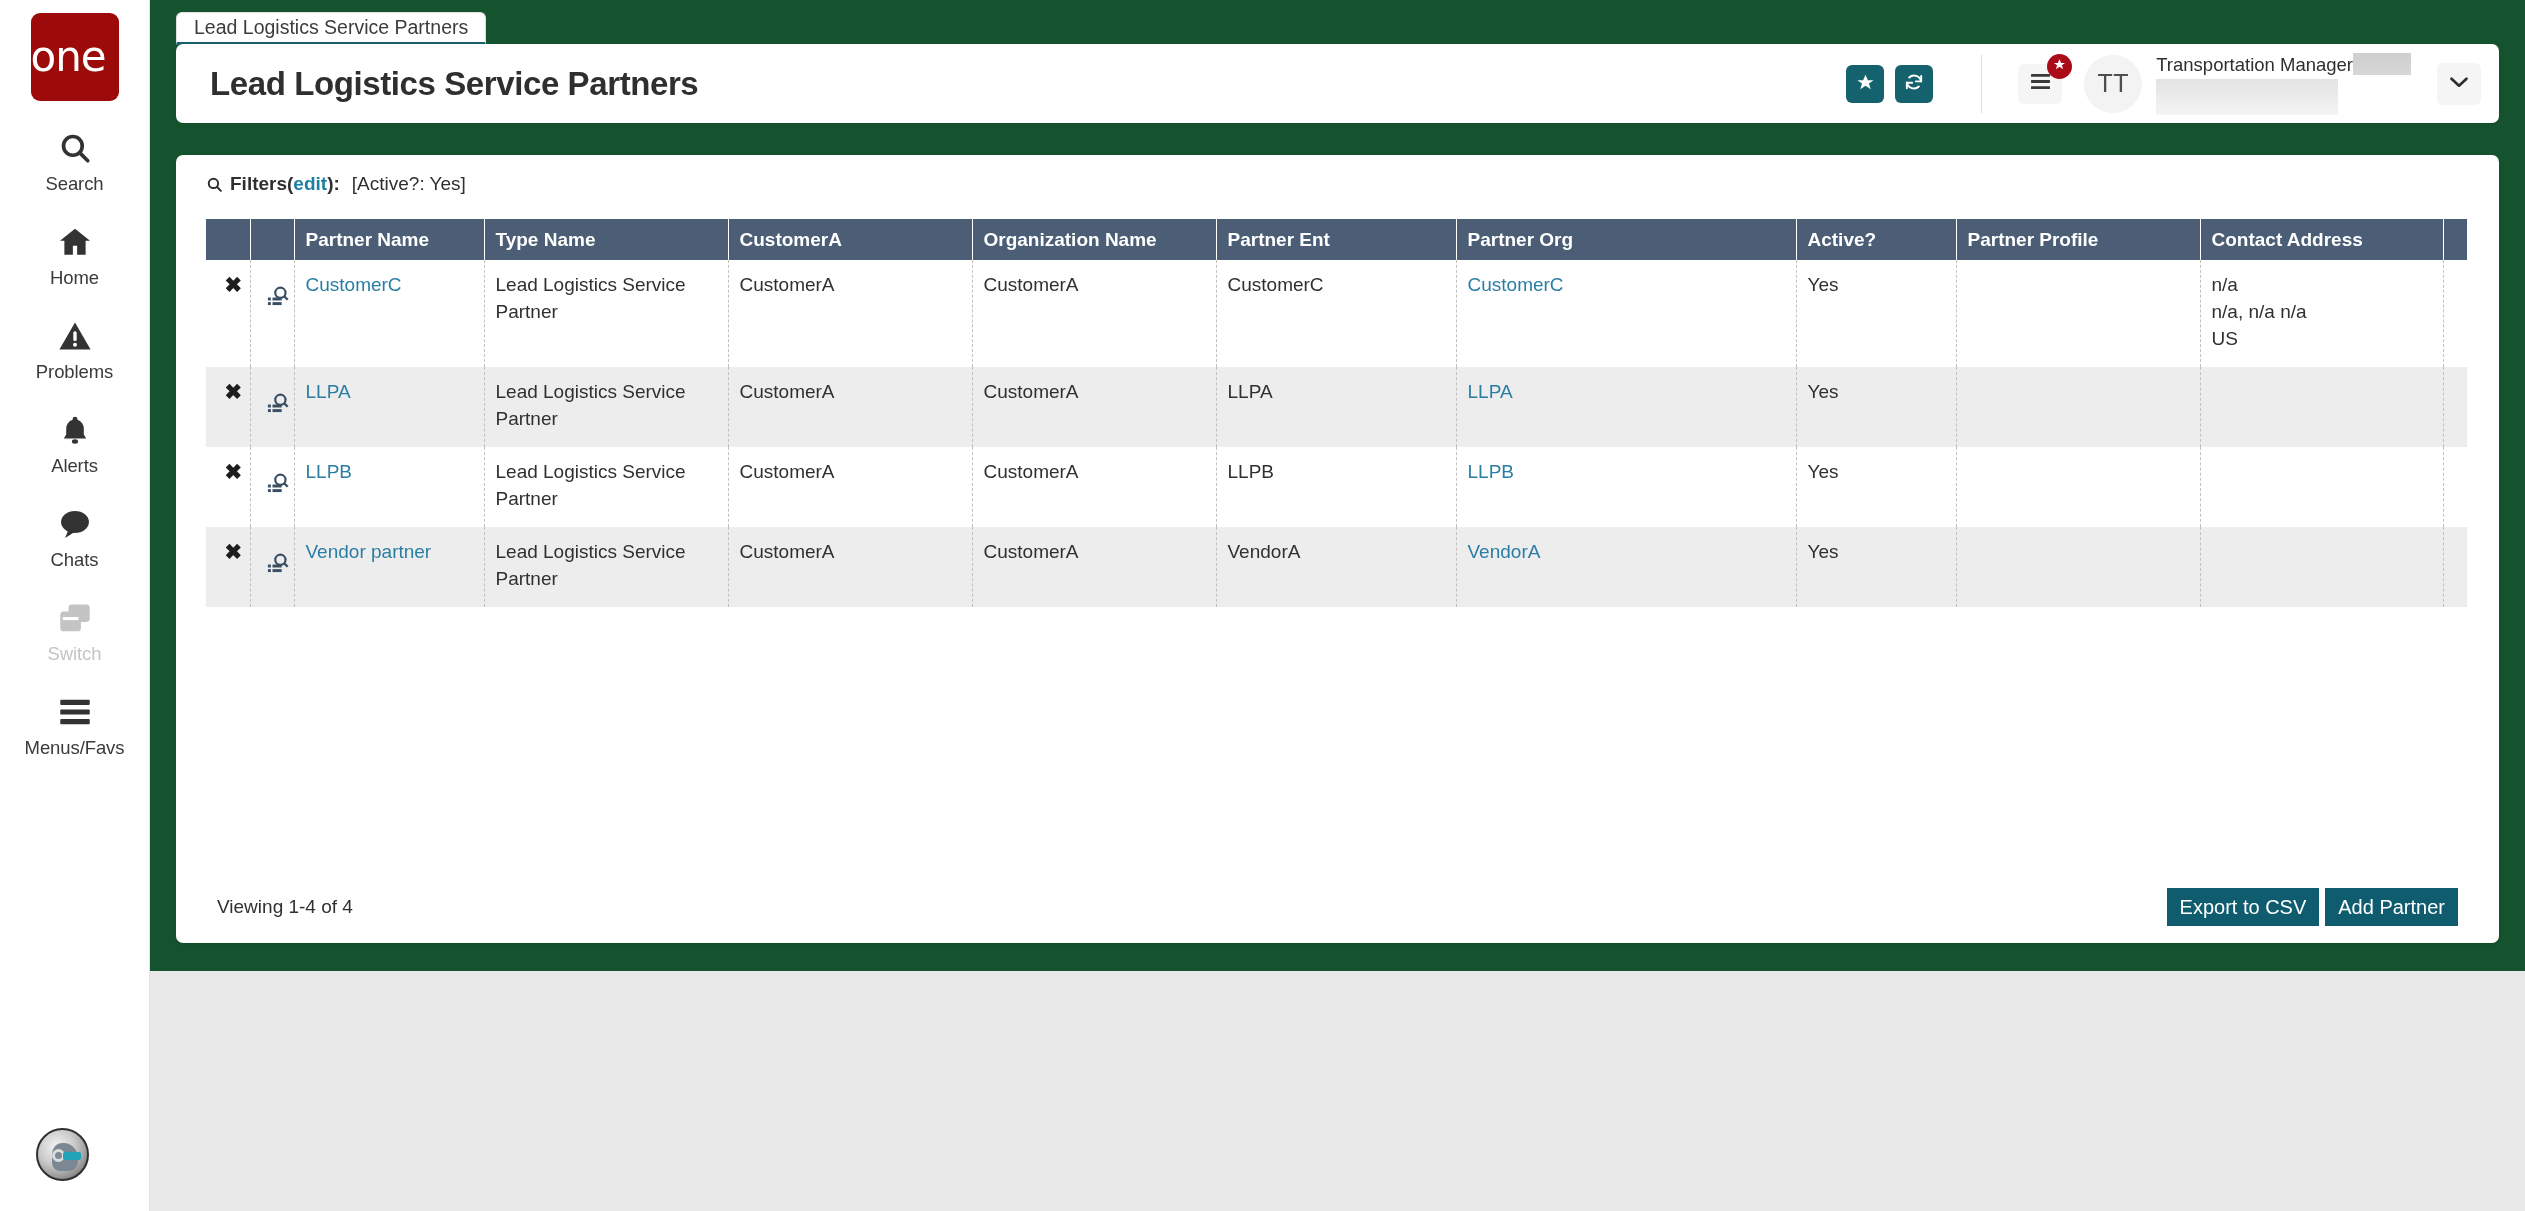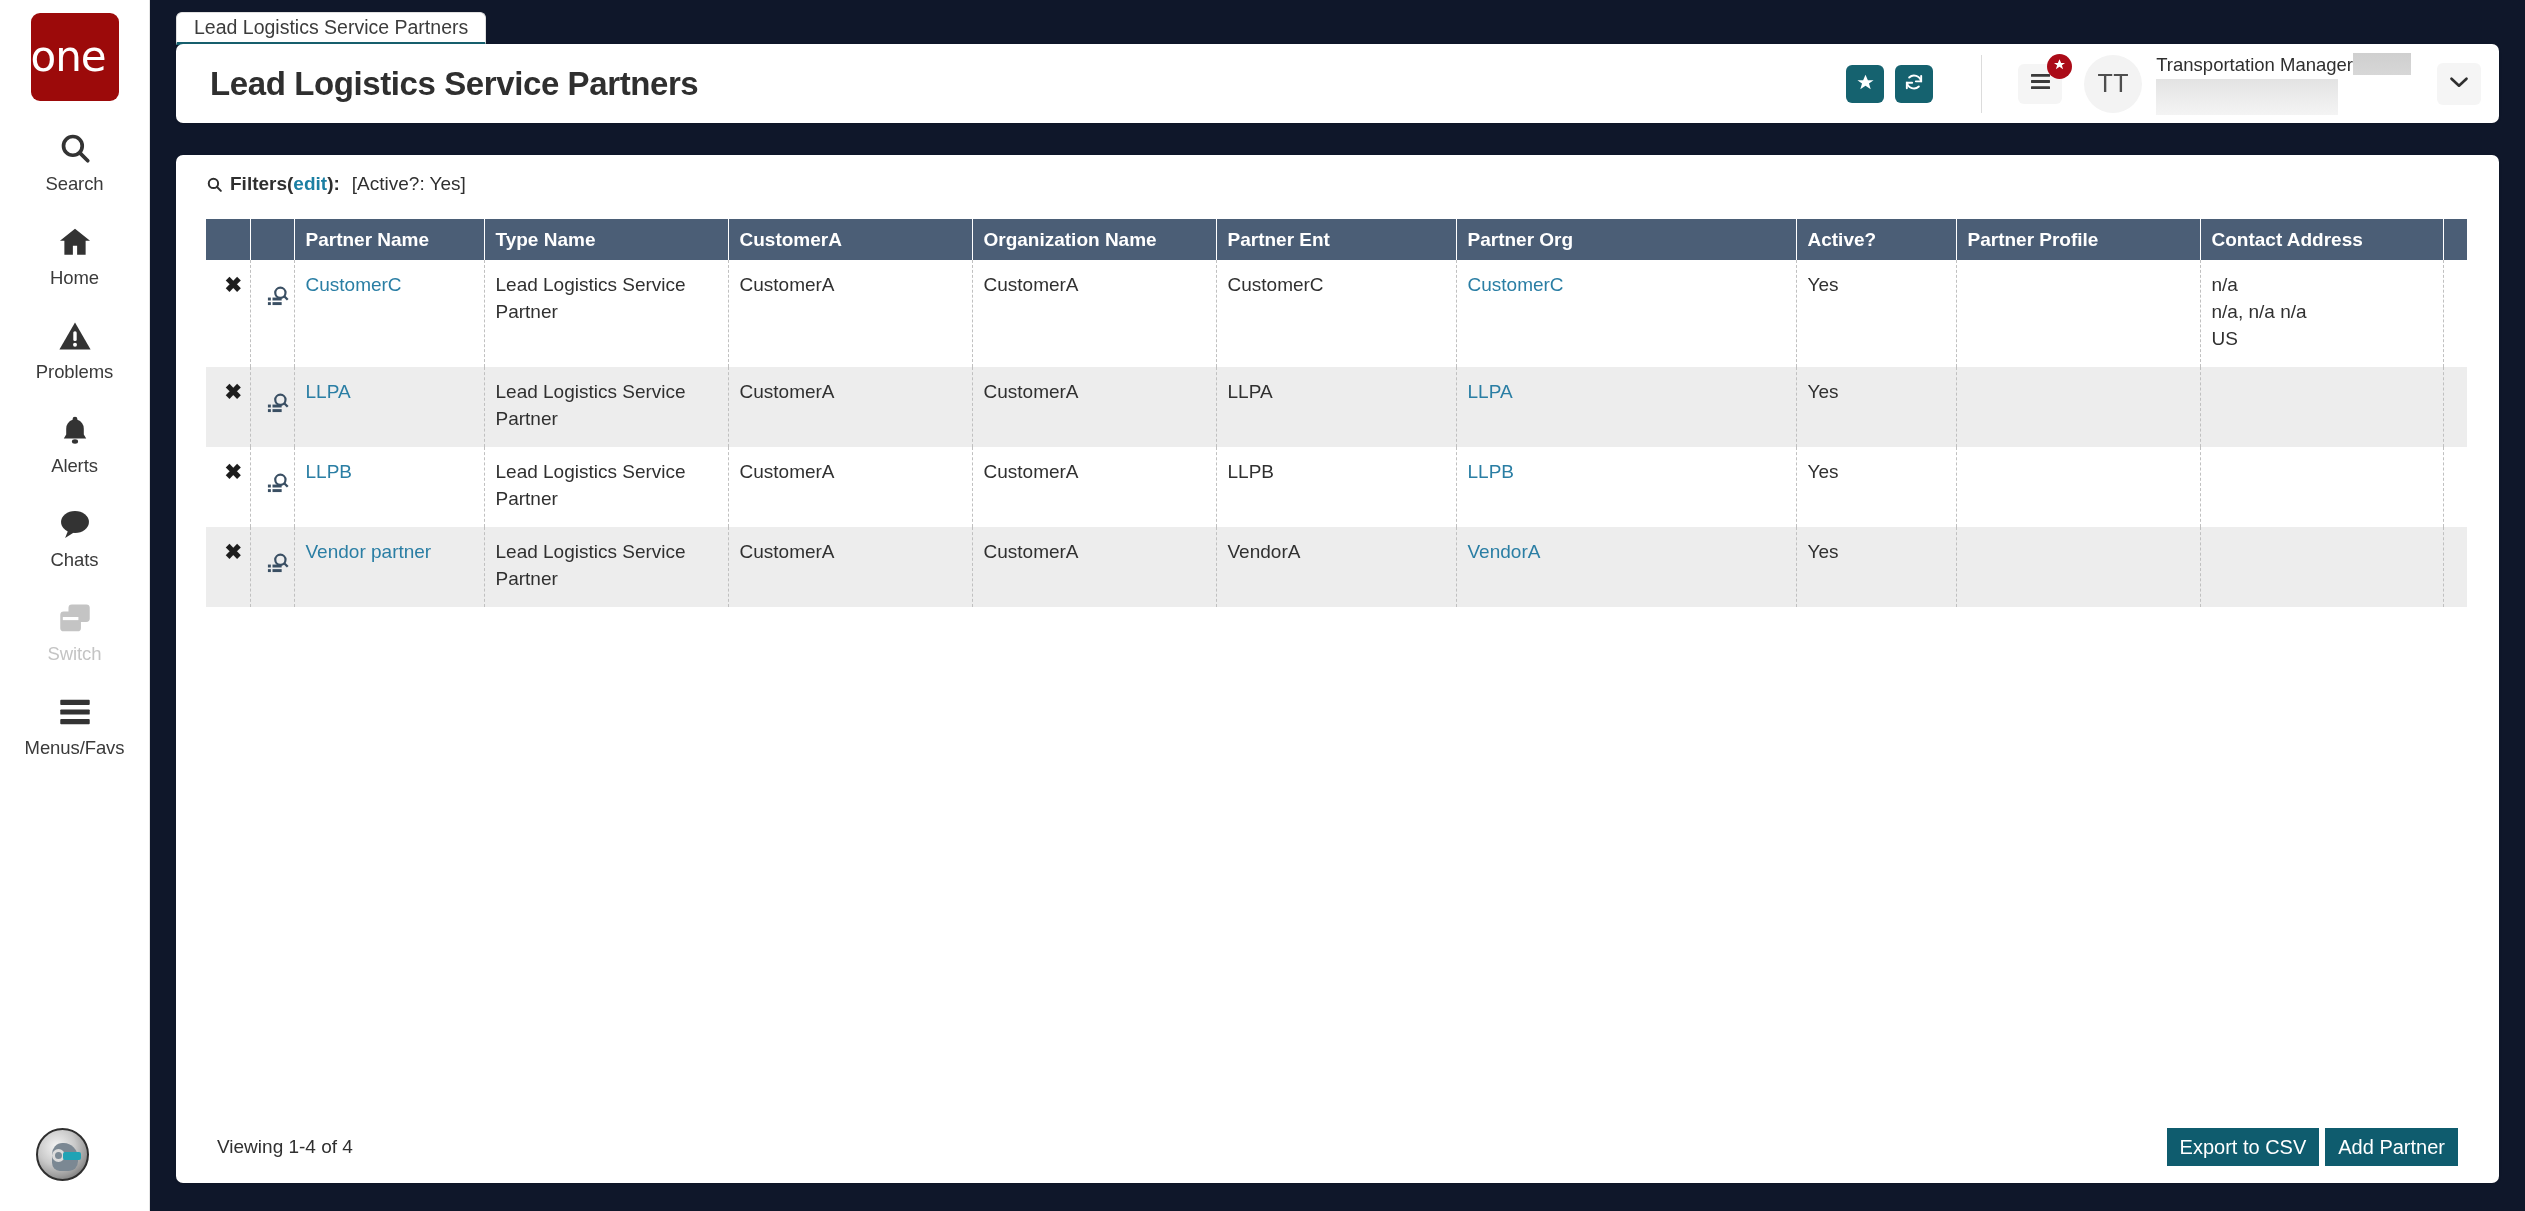--- a/index.html
+++ b/index.html
@@ -88,23 +88,23 @@
     position: absolute; left: 14px; top: 19px;
     width: 13px; height: 13px;
     border: 3px solid #dcdcdc;
     border-radius: 50%;
     background: #7c8a95;
   }
 
   
   .main {
     flex: 1 1 auto;
-    height: 1211px;
+    height: 971px;
     position: relative;
-    background: #0f172a;
+    background: #14532d;
     padding: 0;
   }
 
   .tabstrip {
     position: absolute;
     left: 26px; top: 13px;
     height: 32px;
     display: flex;
     align-items: flex-end;
   }

